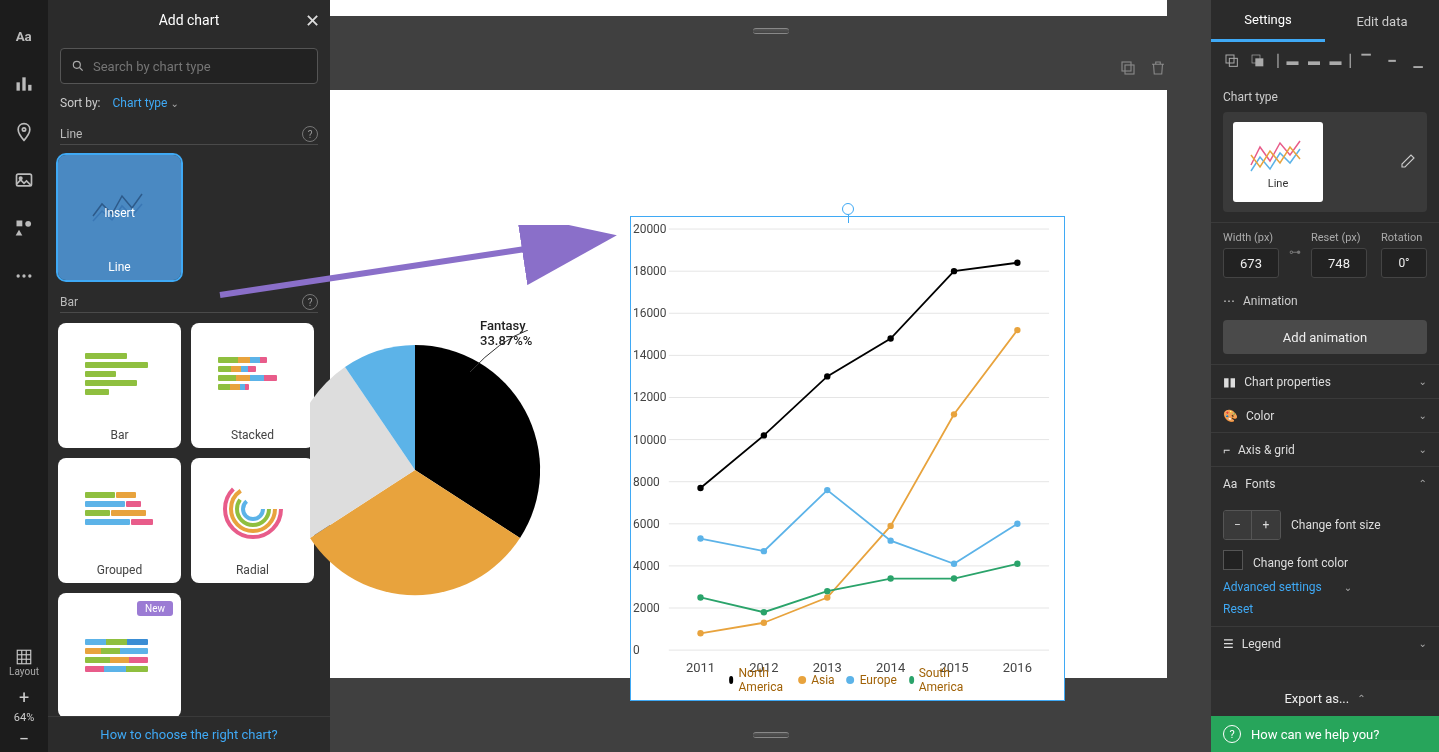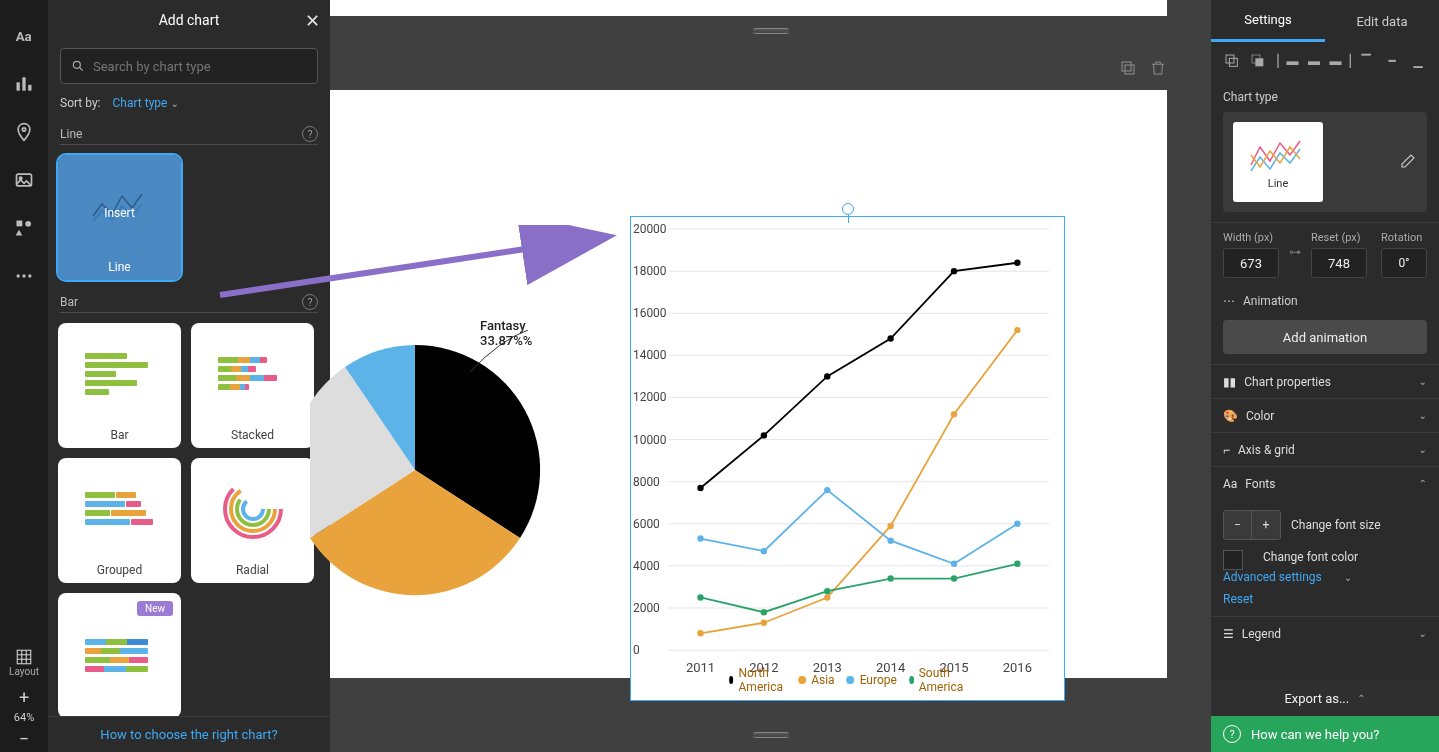--- a/index.html
+++ b/index.html
@@ -87,21 +87,21 @@
 .link-dims { color:#777; align-self:center; margin-bottom:6px; cursor:pointer;}
 .anim-row { display:flex; align-items:center; gap:8px; padding:8px 12px; font-size:12px; color:#ccc;}
 .add-anim { margin:4px 12px 10px; height:34px; background:#4a4a4a; border-radius:4px; display:flex; align-items:center; justify-content:center; color:#eee; cursor:pointer; font-size:13px;}
 .acc-row { height:34px; display:flex; align-items:center; justify-content:space-between; padding:0 12px; border-top:1px solid #3a3a3a; cursor:pointer;}
 .acc-row .l { display:flex; align-items:center; gap:8px;}
 .acc-body { padding:10px 12px; }
 .pm-btns { display:flex; border:1px solid #555; border-radius:3px; overflow:hidden;}
 .pm-btns .pm { width:28px; height:28px; display:flex; align-items:center; justify-content:center; background:#3a3a3a; color:#ddd; cursor:pointer;}
 .pm-btns .pm:first-child { border-right:1px solid #555;}
 .font-row { display:flex; align-items:center; gap:10px; margin-bottom:10px;}
-.cf-color { display:flex; align-items:flex-start; gap:20px; margin-bottom:0;}
+.cf-color { display:flex; align-items:flex-end; gap:10px; margin-bottom:10px;}
 .cf-color .sw { width:20px; height:20px; border:1px solid #555; background:#222; cursor:pointer;}
 .adv-link { color:#3fa9f5; cursor:pointer; font-size:12px; display:flex; align-items:center; gap:22px;}
 .reset-link { color:#3fa9f5; cursor:pointer; font-size:12px; margin-top:8px;}
 .export-row { height:36px; background:#2f2f2f; display:flex; align-items:center; justify-content:center; gap:8px; cursor:pointer; font-size:13px; color:#eee; margin-top:auto;}
 .help-row { height:36px; background:#27a55b; display:flex; align-items:center; padding:0 12px; gap:10px; color:#fff; font-size:13px; cursor:pointer;}
 .help-row .q { width:18px; height:18px; border:1.5px solid #fff; border-radius:50%; display:flex; align-items:center; justify-content:center; font-size:11px;}
 .chev { font-size:10px; color:#aaa;}
 
 .mini-line-thumb { width:60px; height:40px; }
 .bar-thumb { display:flex; flex-direction:column; gap:3px; width:70px;}

